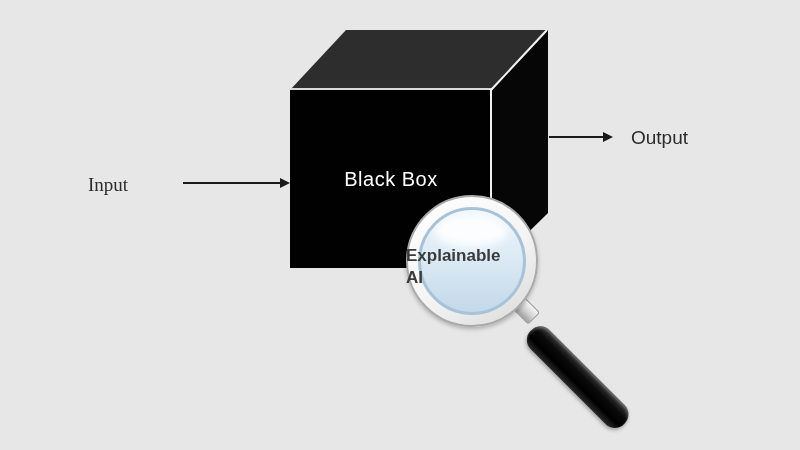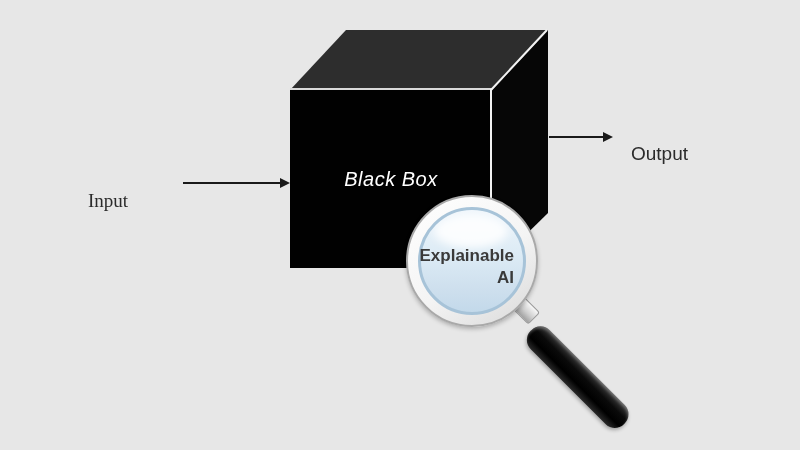--- a/index.html
+++ b/index.html
@@ -50,38 +50,36 @@
     transform: rotate(-47deg);
     transform-origin: 0 50%;
   }
   .black-box-label {
     left: 290px; top: 168px;
     width: 202px;
     text-align: center;
     color: #ffffff;
     font-size: 20px;
     letter-spacing: 0.5px;
-    font-style: italic;
   }
 
   
   .arrow-line {
     height: 2px;
     background: #1a1a1a;
   }
   .arrow-head {
     width: 0; height: 0;
     border-top: 5px solid transparent;
     border-bottom: 5px solid transparent;
     border-left: 10px solid #1a1a1a;
   }
   .io-label {
     color: #2b2b2b;
     font-size: 19px;
-    margin-top: 16px;
   }
   #input-label  { left: 88px;  top: 174px; font-family: Liberation Serif, serif; }
   #input-line   { left: 183px; top: 182px; width: 98px; }
   #input-head   { left: 280px; top: 178px; }
   #output-line  { left: 549px; top: 136px; width: 55px; }
   #output-head  { left: 603px; top: 132px; }
   #output-label { left: 631px; top: 127px; }
 
   
   .lens-outer {
@@ -106,21 +104,21 @@
     position: absolute;
     left: 13px; top: 4px;
     width: 74px; height: 34px;
     border-radius: 50%;
     background: rgba(255,255,255,0.85);
     filter: blur(4px);
   }
   .lens-label {
     left: 406px; top: 245px;
     width: 108px;
-    text-align: right;
+    text-align: left;
     font-size: 17px;
     font-weight: bold;
     color: #3a3a3a;
     line-height: 22px;
   }
   .magnifier-collar {
     left: 512px; top: 301px;
     width: 26px; height: 17px;
     background: linear-gradient(180deg, #f8f8f8 0%, #cfcfcf 55%, #9f9f9f 100%);
     border: 1px solid #9a9a9a;

